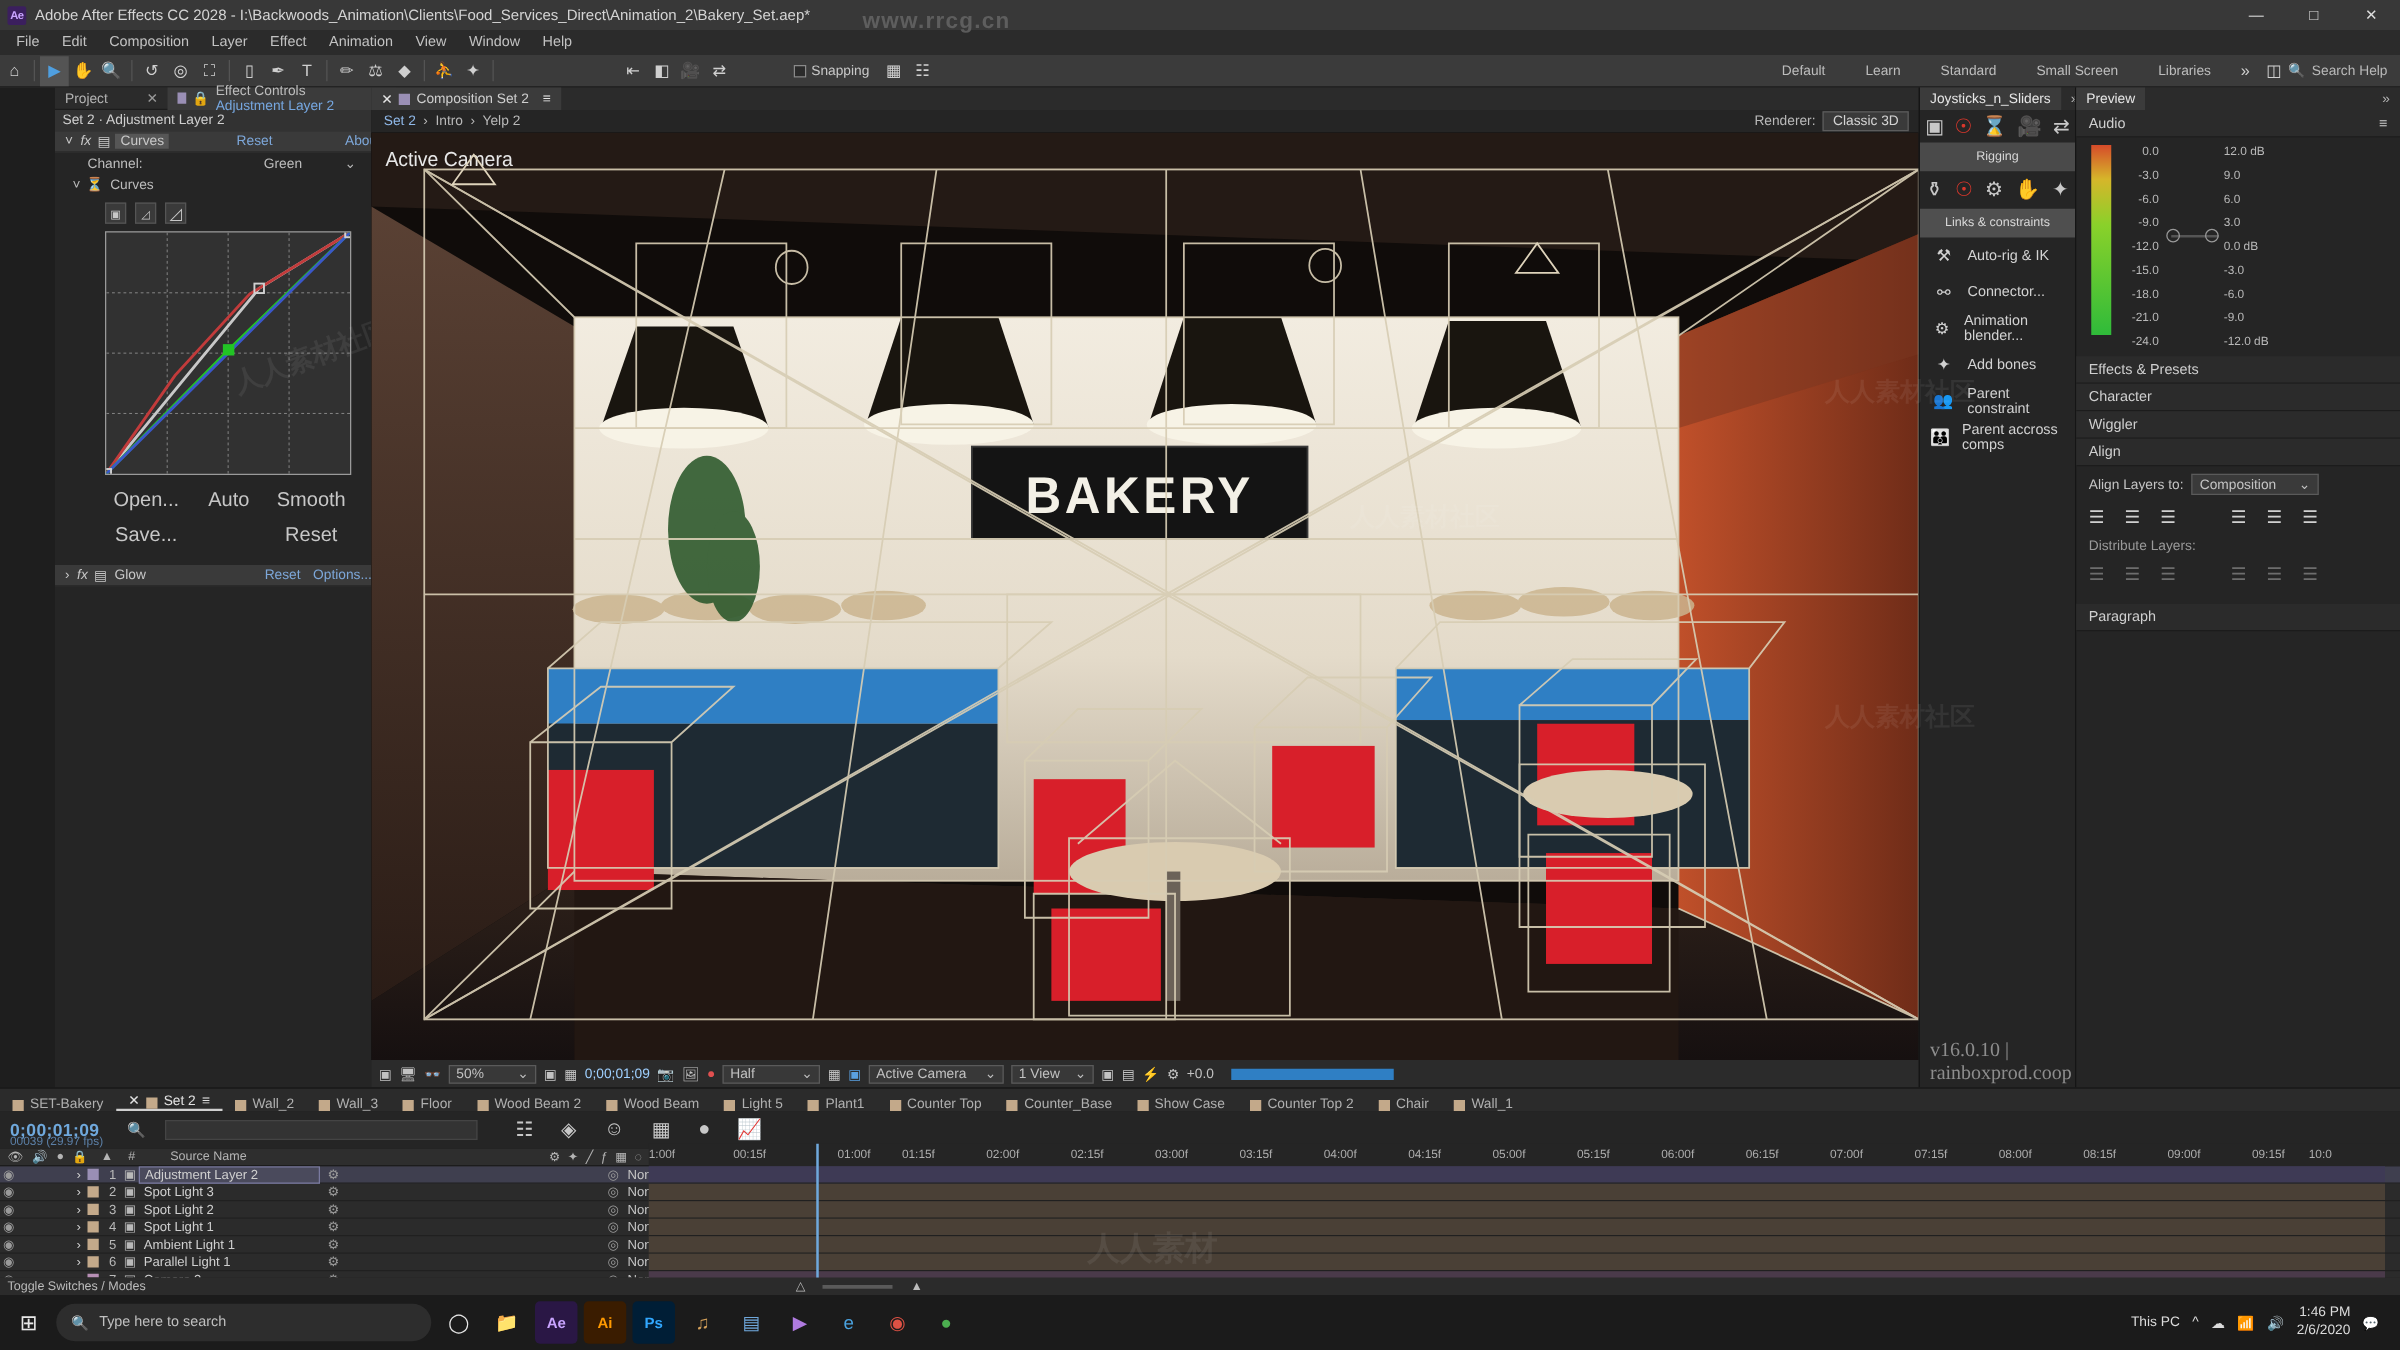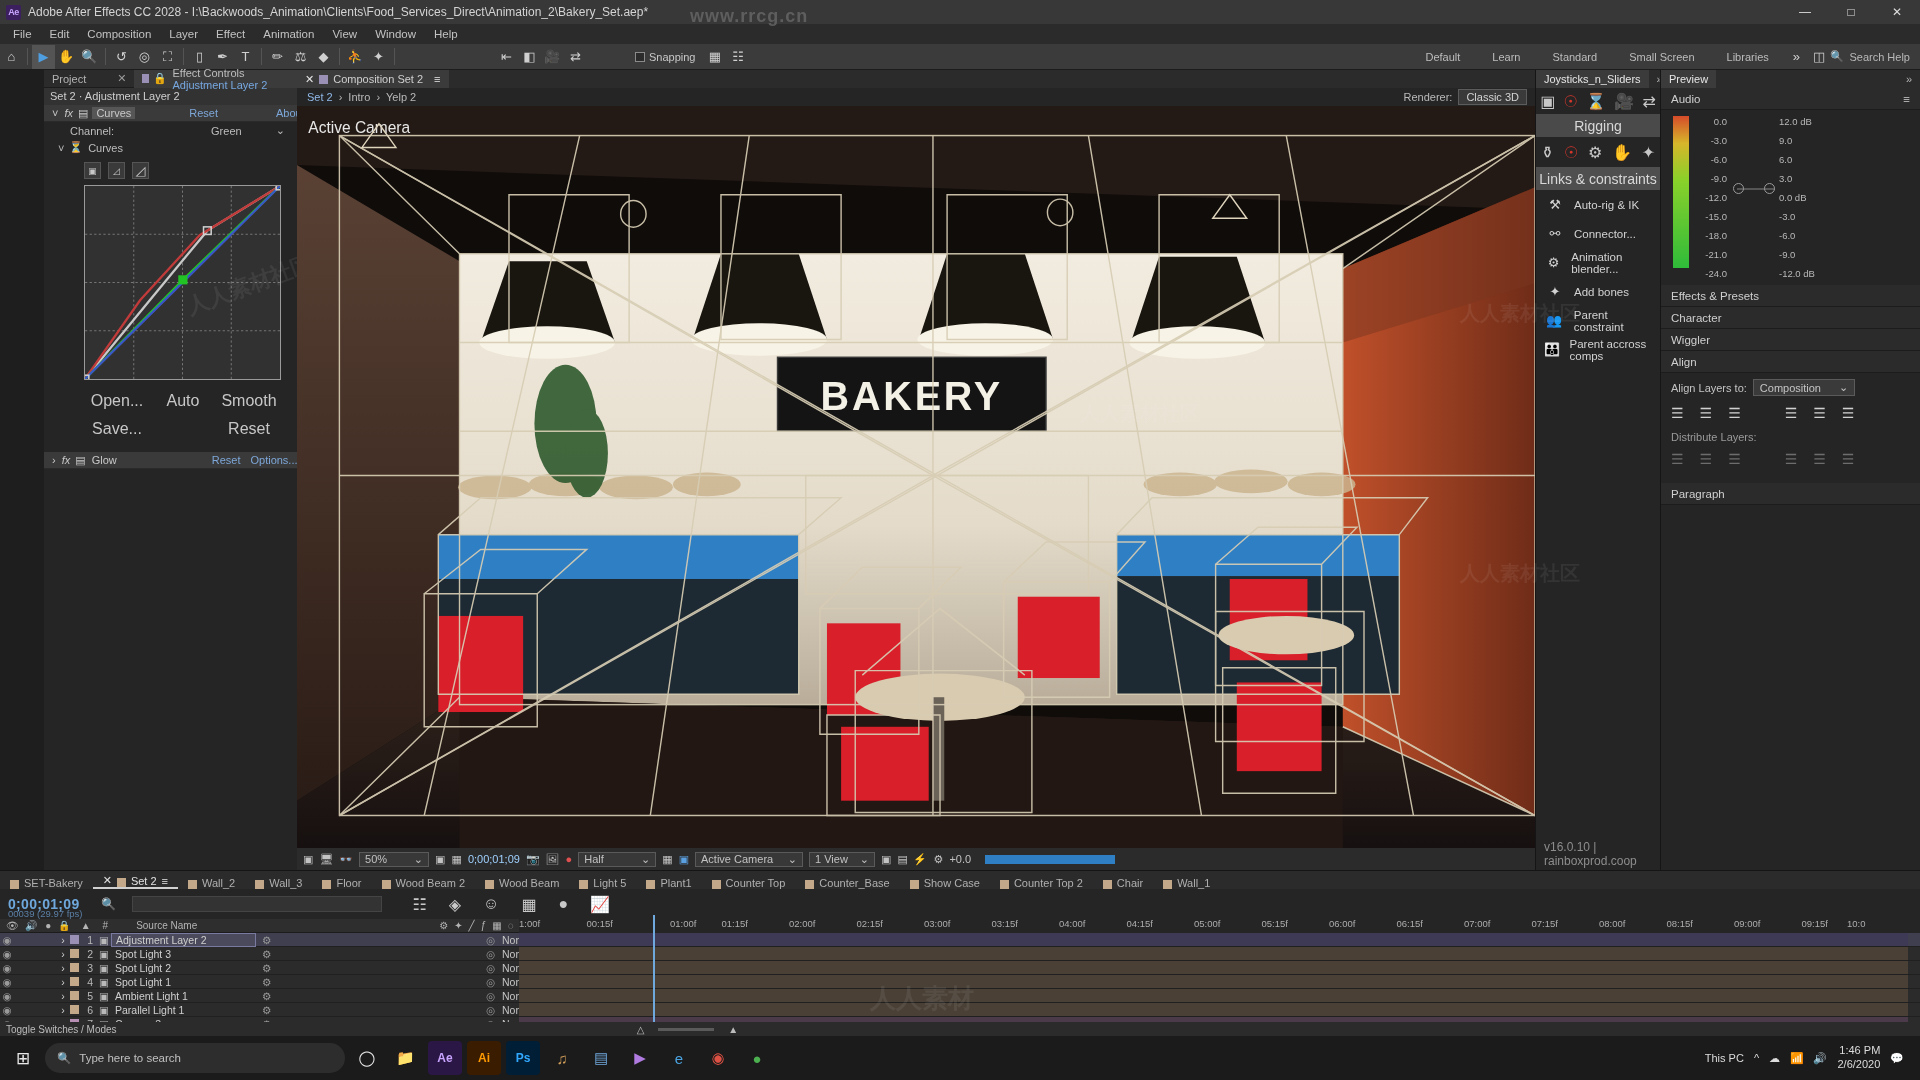--- a/index.html
+++ b/index.html
@@ -58,24 +58,24 @@
   .renderer { position:absolute; right:8px; display:flex; align-items:center; gap:6px; font-size:11px;}
   .renderer .val { border:1px solid #5c5c5c; background:#3a3a3a; padding:1px 7px; color:#d4d4d4;}
   .viewport { position:absolute; left:0; top:36px; right:0; bottom:22px; background:#1b1b1b; overflow:hidden;}
   .compbar { position:absolute; left:0; right:0; bottom:0; height:22px; background:#2b2b2b; display:flex; align-items:center; font-size:11px; gap:6px; padding:0 6px; color:#c2c2c2;}
   .cbx { border:1px solid #5a5a5a; background:#383838; padding:0px 5px; height:15px; line-height:14px; display:flex; align-items:center; gap:4px;}
 
   
   .right1 { position:absolute; right:260px; top:0; width:125px; bottom:210px; background:#252525; border-left:1px solid #151515;}
   .right2 { position:absolute; right:0; top:0; width:260px; bottom:210px; background:#252525; border-left:1px solid #151515;}
   .sect { height:22px; display:flex; align-items:center; padding-left:10px; font-size:11.5px; color:#cfcfcf; border-bottom:1px solid #1c1c1c; background:#2b2b2b;}
-  .rigrow { height:23px; background:#4a4a4a; color:#d8d8d8; font-size:14px; display:flex; align-items:center; justify-content:center;}
+  .rigrow { height:23px; background:#4a4a4a; color:#d8d8d8; font-size:10px; display:flex; align-items:center; justify-content:center;}
   .iconrow { display:flex; align-items:center; justify-content:space-around; height:26px;}
   .jsitem { display:flex; align-items:center; gap:8px; height:29px; padding-left:8px; font-size:11.5px; color:#d2d2d2;}
-  .vers { position:absolute; bottom:2px; left:8px; font-size:12px; color:#8d8d8d;}
+  .vers { position:absolute; bottom:2px; left:8px; font-size:16px; color:#8d8d8d;font-family:Liberation Serif, serif;}
 
   
   .timeline { position:absolute; left:0; right:0; bottom:44px; top:auto; height:166px; background:#252525; border-top:1px solid #151515;}
   .tl-tabs { height:18px; background:#2b2b2b; display:flex; align-items:center; font-size:11px; overflow:hidden;}
   .tl-tab { display:flex; align-items:flex-end; gap:5px; padding:0 10px; height:18px; color:#b0b0b0; white-space:nowrap;}
   .tl-tab.active { color:#e2e2e2; border-bottom:2px solid #d0d0d0;}
   .sq { width:9px;height:9px;background:#c3a98a;display:inline-block;}
   .tl-ctrl { height:30px; background:#252525; display:flex; align-items:center; position:relative;}
   .tc { color:#6fa8dc; font-weight:bold; font-size:14px; margin-left:8px; letter-spacing:.3px;}
   .tc-sub { color:#5b7fa6; font-size:9.5px; position:absolute; left:8px; top:19px;}

